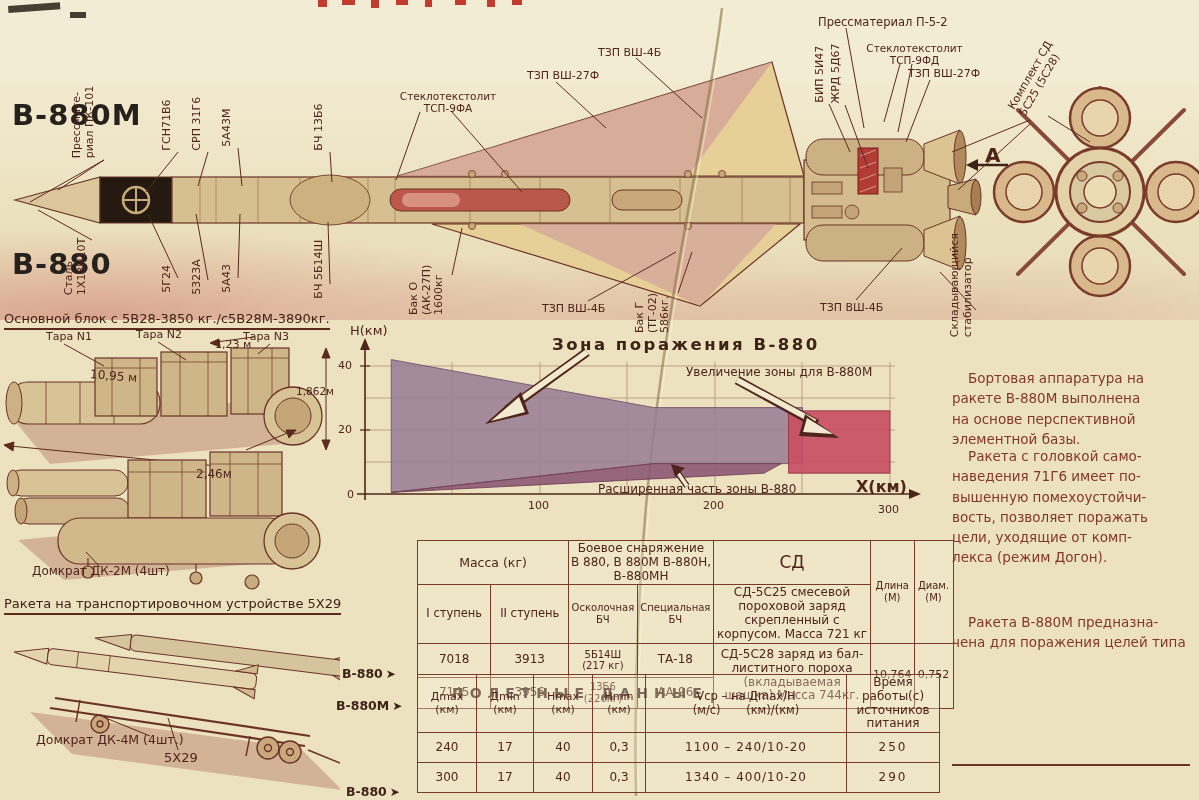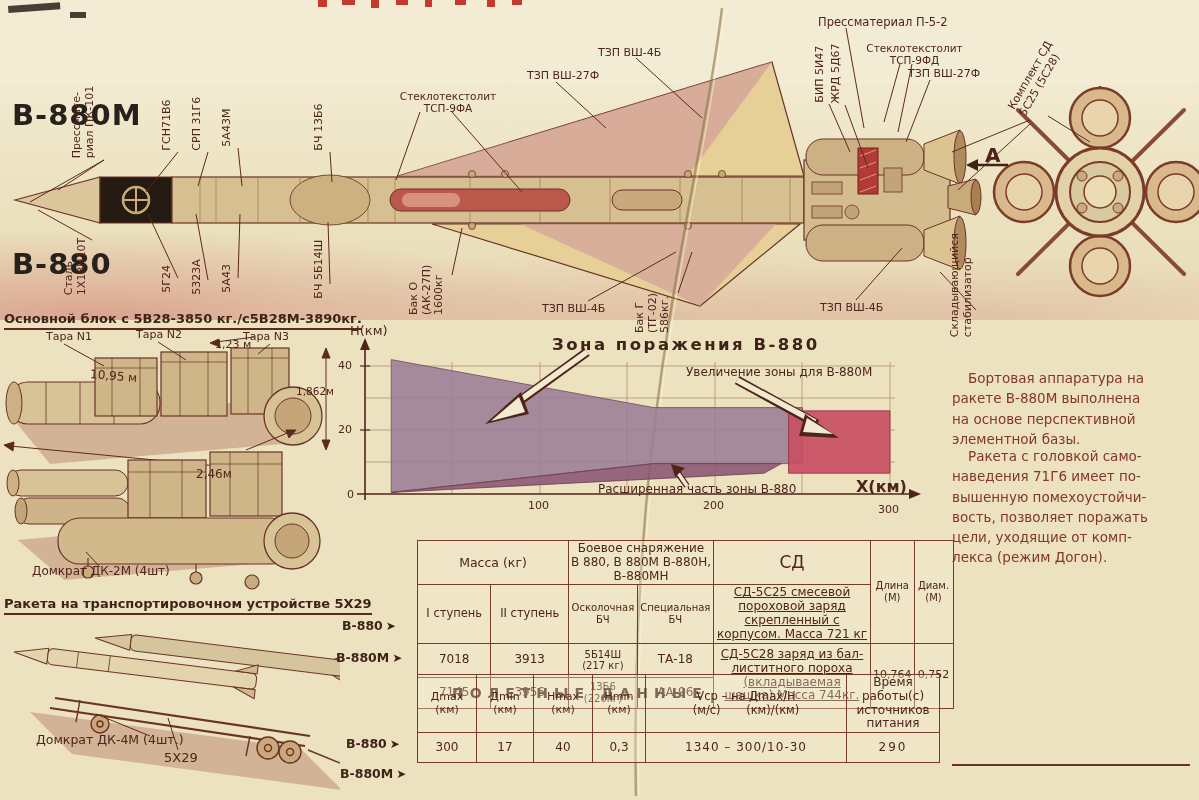--- a/index.html
+++ b/index.html
@@ -5,31 +5,31 @@
   html,body{margin:0;padding:0;background:#b9ad8b;}
   #poster{position:relative;width:1199px;height:800px;overflow:hidden;
     background:#ece2c0;font-family:"DejaVu Sans",sans-serif;color:#4f241b;}
   .abs{position:absolute;}
   .lbl{position:absolute;color:#4f241b;font-size:11px;line-height:1.15;
     white-space:pre-line;font-family:"DejaVu Sans",sans-serif;}
   .v{transform:rotate(-90deg);transform-origin:0 100%;white-space:pre;}
   .v60{transform:rotate(-60deg);transform-origin:0 100%;white-space:pre;}
   .ctr{text-align:center;}
   .bigvar{position:absolute;font-size:29px;font-weight:bold;color:#26211c;letter-spacing:1px;}
-  .heading{position:absolute;font-size:13.5px;font-weight:bold;color:#3f2318;
+  .heading{position:absolute;font-size:13.5px;font-weight:normal;color:#3f2318;
     border-bottom:2px solid #5c2a1e;padding-bottom:2px;white-space:nowrap;}
   .hand{position:absolute;font-size:13.5px;line-height:1.5;color:#83362a;
     white-space:pre-line;text-indent:16px;}
   .t{border-collapse:collapse;background:rgba(246,238,212,.35);}
   .t td,.t th{border:1.6px solid #7a3a28;color:#4f241b;font-weight:normal;
     text-align:center;vertical-align:middle;padding:1px 2px;font-size:12px;
     white-space:pre-line;line-height:1.15;}
   .small{font-size:8.5px;white-space:pre-wrap;}
-  .sdcell{font-size:9.5px;text-align:left;padding:2px 4px;text-decoration:underline;}
-  .rowlab{position:absolute;font-size:12.5px;font-weight:bold;color:#3f2318;white-space:nowrap;}
+  .sdcell{font-size:9.5px;text-align:left;padding:2px 4px;}
+  .rowlab{position:absolute;font-size:12.5px;font-weight:bold;color:#3f2318;white-space:nowrap;margin-top:48px;}
   .ptr{color:#3f2318;font-size:12px;margin-left:3px;}
   .ticklbl{position:absolute;font-size:11px;color:#4f241b;}
   .band{position:absolute;left:0;top:84px;width:1199px;height:236px;
     background:
       radial-gradient(60% 55% at 8% 100%, rgba(205,115,105,.55), rgba(205,115,105,0) 70%),
       radial-gradient(45% 45% at 55% 100%, rgba(205,125,110,.30), rgba(205,125,110,0) 70%),
       radial-gradient(40% 40% at 85% 100%, rgba(205,125,110,.25), rgba(205,125,110,0) 70%),
       linear-gradient(180deg,#f2ead0 0%,#ebe1bd 55%,#e9dcba 100%);}
   .topstrip{position:absolute;left:0;top:0;width:1199px;height:84px;background:#f3ecd4;}
 </style>
@@ -474,38 +474,48 @@
         <th style="width:48px;font-size:11px">Нmin
 (км)</th>
         <th style="width:196px;font-size:11.5px;white-space:pre-wrap">Vср – на Дmax/Н
 (м/с)       (км)/(км)</th>
         <th style="width:88px;font-size:12px">Время
 работы(с)
 источников
 питания</th>
       </tr>
       <tr style="height:30px">
+        <td>240</td>
+        <td>17</td>
+        <td>40</td>
+        <td>0,3</td>
+        <td style="letter-spacing:1px">1100 – 240/10-20</td>
+        <td style="letter-spacing:2px">250</td>
+      </tr>
+      <tr style="height:30px">
         <td>300</td>
         <td>17</td>
         <td>40</td>
         <td>0,3</td>
-        <td style="letter-spacing:1px">1340 – 300/10-30</td>
+        <td style="letter-spacing:1px">1340 – 400/10-20</td>
         <td style="letter-spacing:2px">290</td>
       </tr>
     </tbody>
       </table>
   </div>
   <div class="rowlab" style="left:346px;top:736px"><span>В-880</span><span class="ptr">➤</span></div>
   <div class="rowlab" style="left:340px;top:766px"><span>В-880М</span><span class="ptr">➤</span></div>
 
   <div class="hand" style="left:952px;top:368px;width:242px">Бортовая аппаратура на
 ракете В-880М выполнена
 на основе перспективной
 элементной базы.</div>
   <div class="hand" style="left:952px;top:446px;width:242px">Ракета с головкой само-
 наведения 71Г6 имеет по-
 вышенную помехоустойчи-
 вость, позволяет поражать
 цели, уходящие от комп-
 лекса (режим Догон).</div>
+  <div class="hand" style="left:952px;top:612px;width:242px">Ракета В-880М предназна-
+чена для поражения целей типа</div>
   <div class="abs" style="left:952px;top:764px;width:238px;border-top:2.5px solid #6b3326"></div>
 
 </div>
 
 </body></html>

